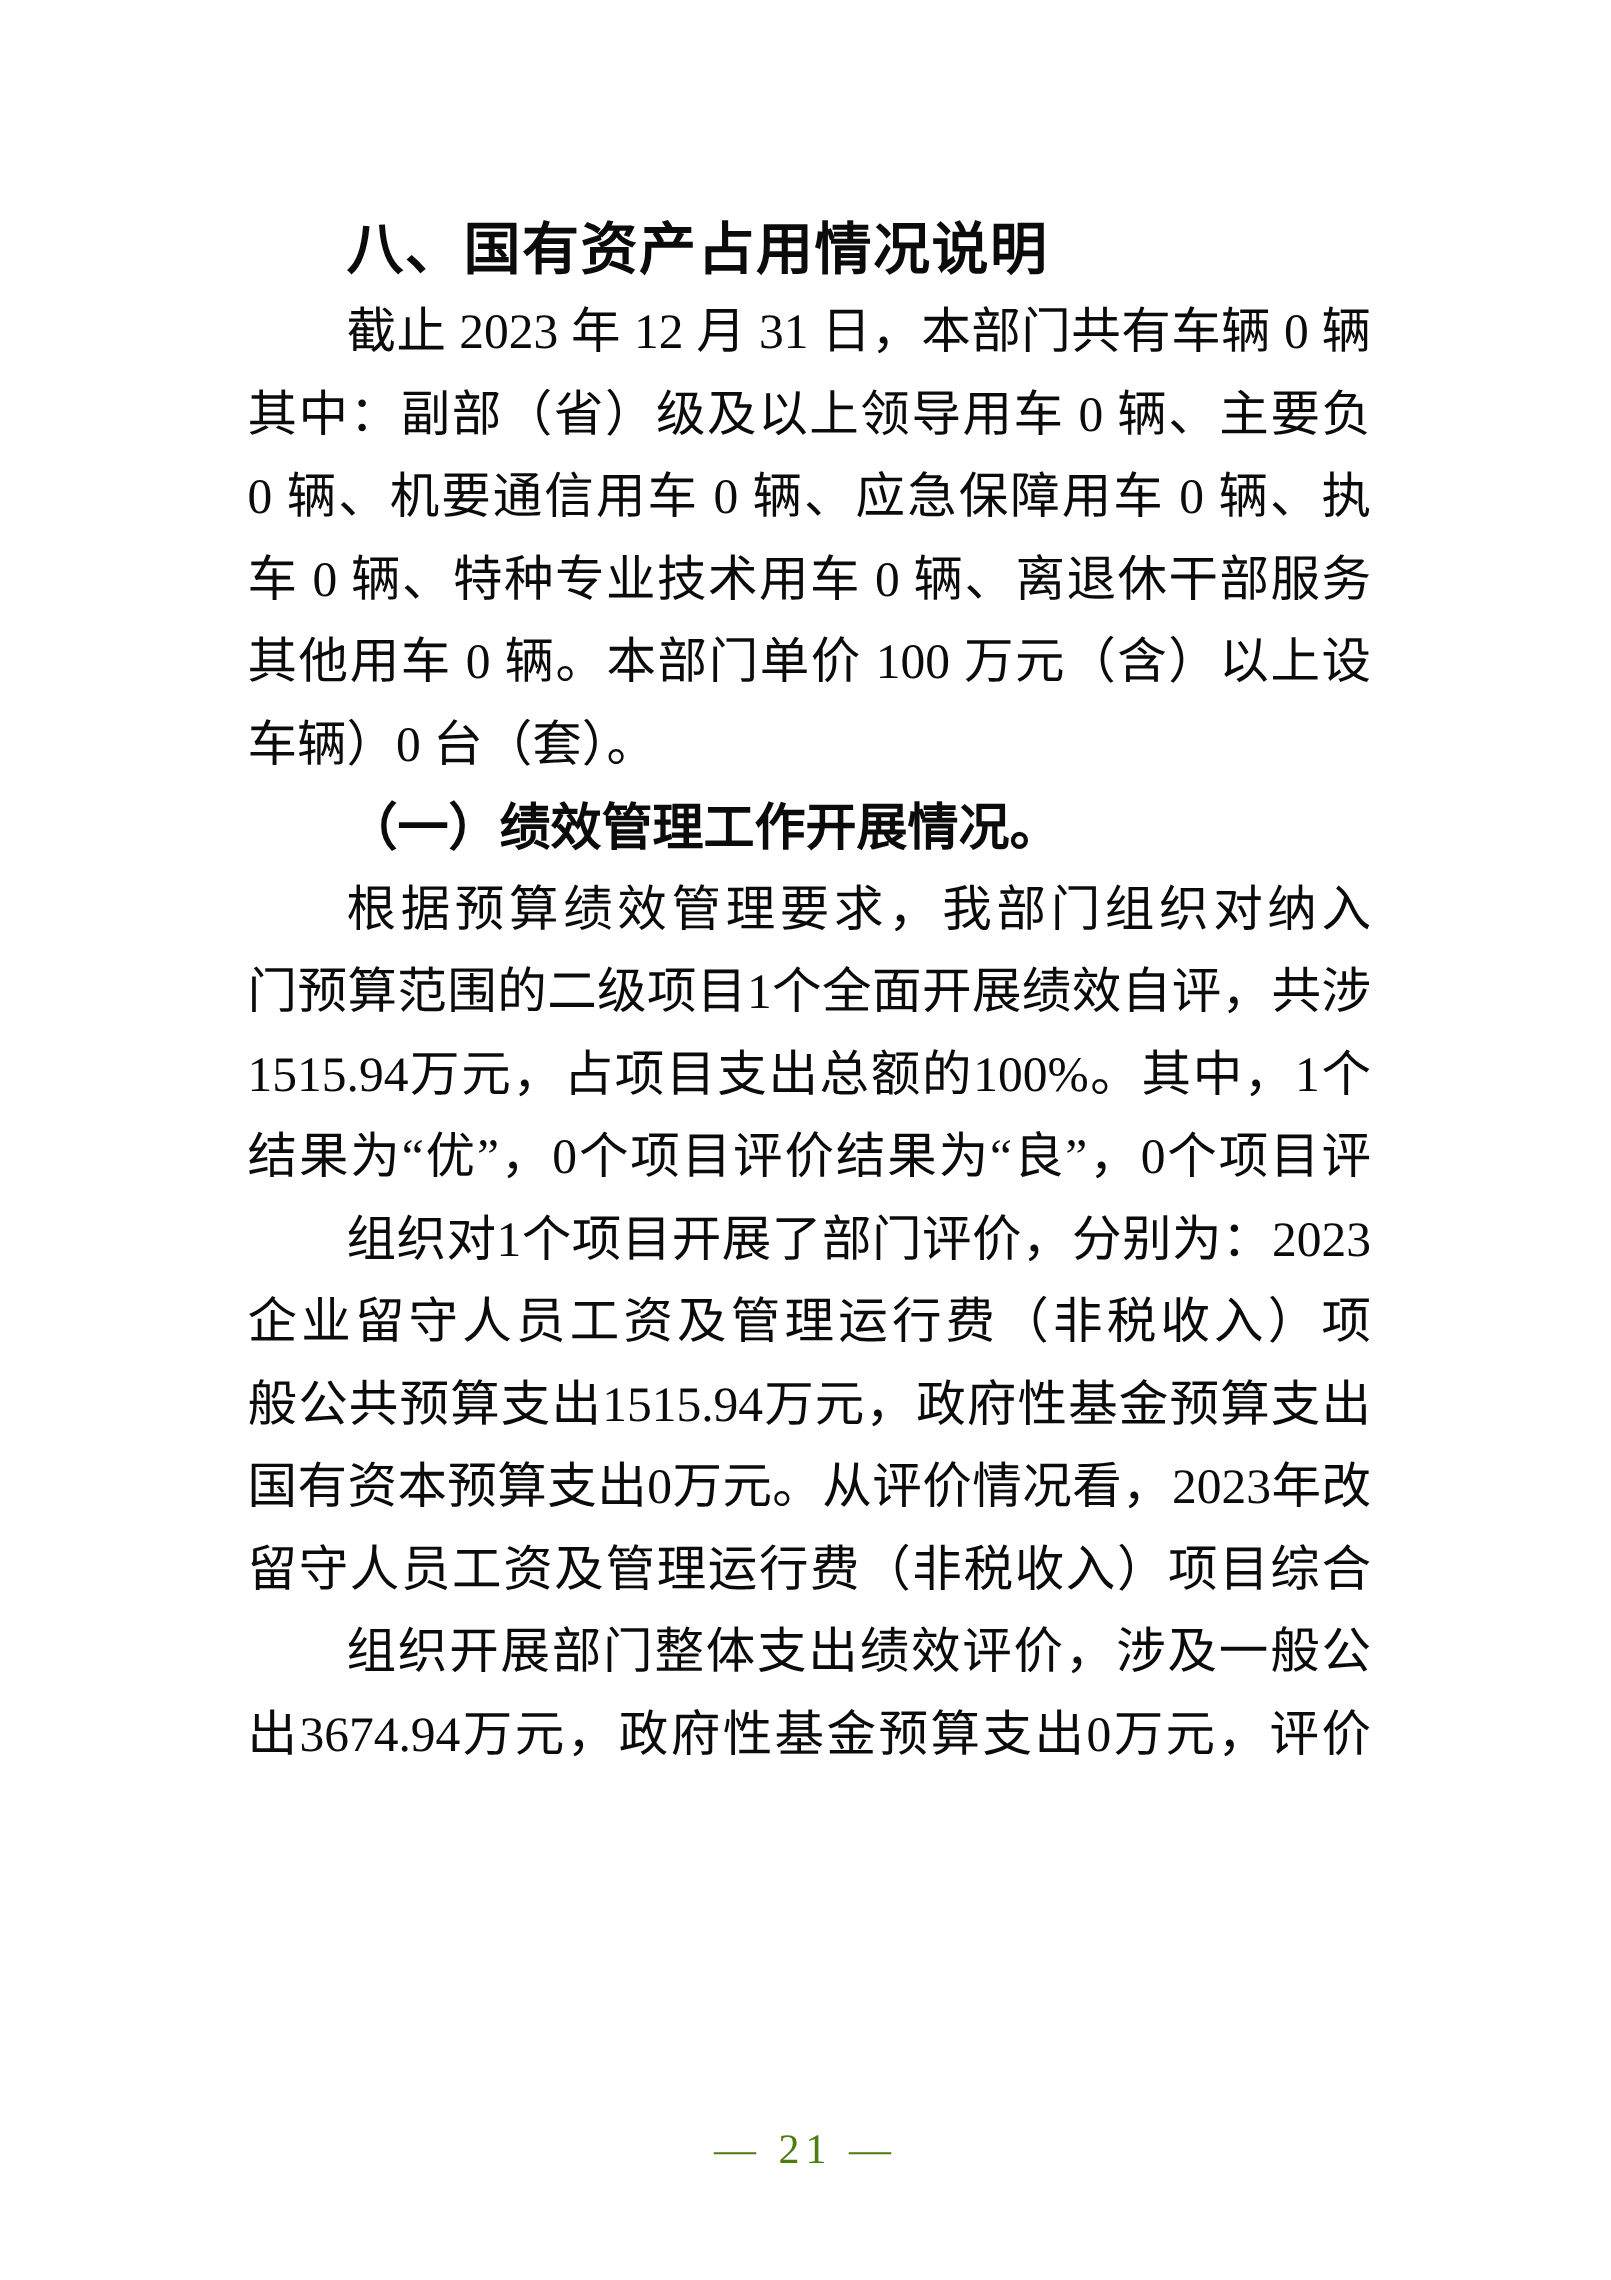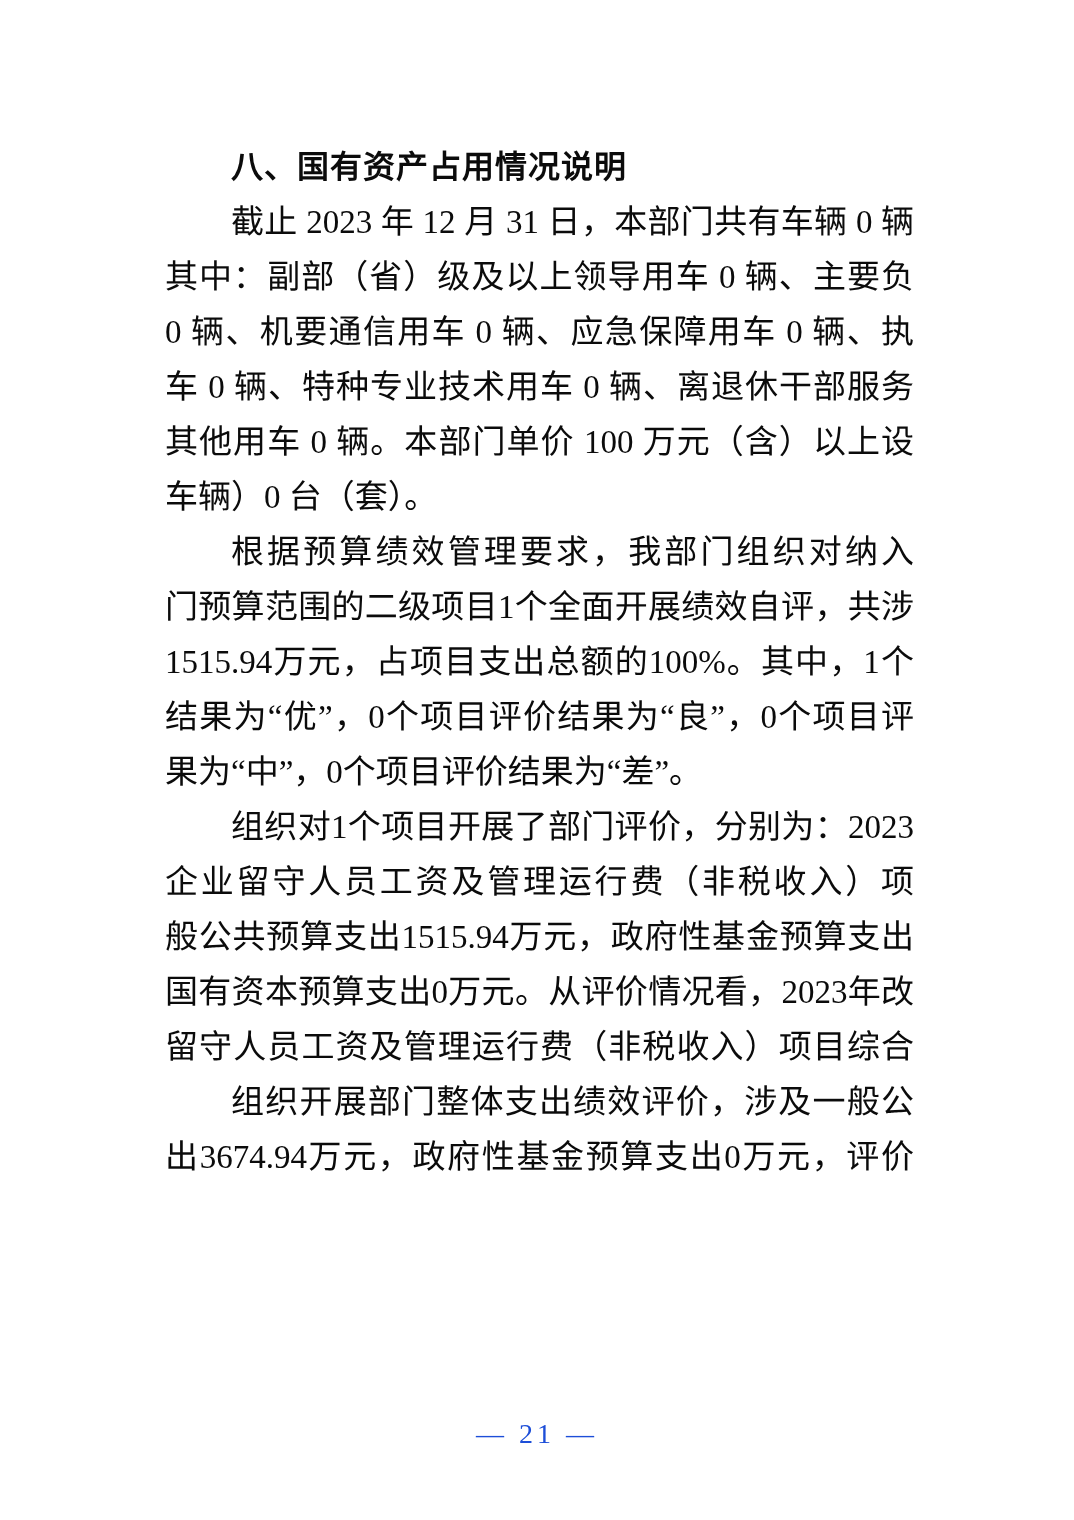--- a/index.html
+++ b/index.html
@@ -33,57 +33,57 @@
   .fill {
     text-align: justify;
     text-align-last: justify;
   }
   .indent {
     text-indent: 66px;
   }
   .heading {
     font-family: Liberation Sans, sans-serif;
     font-weight: 700;
-    font-size: 32px;
+    font-size: 38px;
     letter-spacing: 1px;
   }
   .subheading {
     font-family: "Liberation Serif", serif;
     font-weight: 700;
     font-size: 34px;
   }
   .footer {
     position: absolute;
     left: 0;
     bottom: 70px;
     width: 100%;
     text-align: center;
     font-family: "Liberation Serif", serif;
     font-size: 28px;
-    color: #1d4ed8;
+    color: #4d7c0f;
     letter-spacing: 4px;
   }
 </style>
 </head>
 <body>
 
 <div class="page">
   <div class="content">
     <div class="line heading indent">八、国有资产占用情况说明</div>
     <div class="line indent fill">截止 2023 年 12 月 31 日，本部门共有车辆 0 辆（台），</div>
     <div class="line fill">其中：副部（省）级及以上领导用车 0 辆、主要负责人用车</div>
     <div class="line fill">0 辆、机要通信用车 0 辆、应急保障用车 0 辆、执法执勤用</div>
     <div class="line fill">车 0 辆、特种专业技术用车 0 辆、离退休干部服务用车 0 辆、</div>
     <div class="line fill">其他用车 0 辆。本部门单价 100 万元（含）以上设备（不含</div>
     <div class="line">车辆）0 台（套）。</div>
+    <div class="line subheading indent">（一）绩效管理工作开展情况。</div>
     <div class="line indent fill">根据预算绩效管理要求，我部门组织对纳入2023年度部</div>
     <div class="line fill">门预算范围的二级项目1个全面开展绩效自评，共涉及资金</div>
     <div class="line fill">1515.94万元，占项目支出总额的100%。其中，1个项目评价</div>
     <div class="line fill">结果为“优”，0个项目评价结果为“良”，0个项目评价结</div>
-    <div class="line">果为“中”，0个项目评价结果为“差”。</div>
     <div class="line indent fill">组织对1个项目开展了部门评价，分别为：2023年改制</div>
     <div class="line fill">企业留守人员工资及管理运行费（非税收入）项目。涉及一</div>
     <div class="line fill">般公共预算支出1515.94万元，政府性基金预算支出0万元，</div>
     <div class="line fill">国有资本预算支出0万元。从评价情况看，2023年改制企业</div>
     <div class="line fill">留守人员工资及管理运行费（非税收入）项目综合平均得分</div>
     <div class="line indent fill">组织开展部门整体支出绩效评价，涉及一般公共预算支</div>
     <div class="line fill">出3674.94万元，政府性基金预算支出0万元，评价结果为</div>
   </div>
   <div class="footer">— 21 —</div>
 </div>

